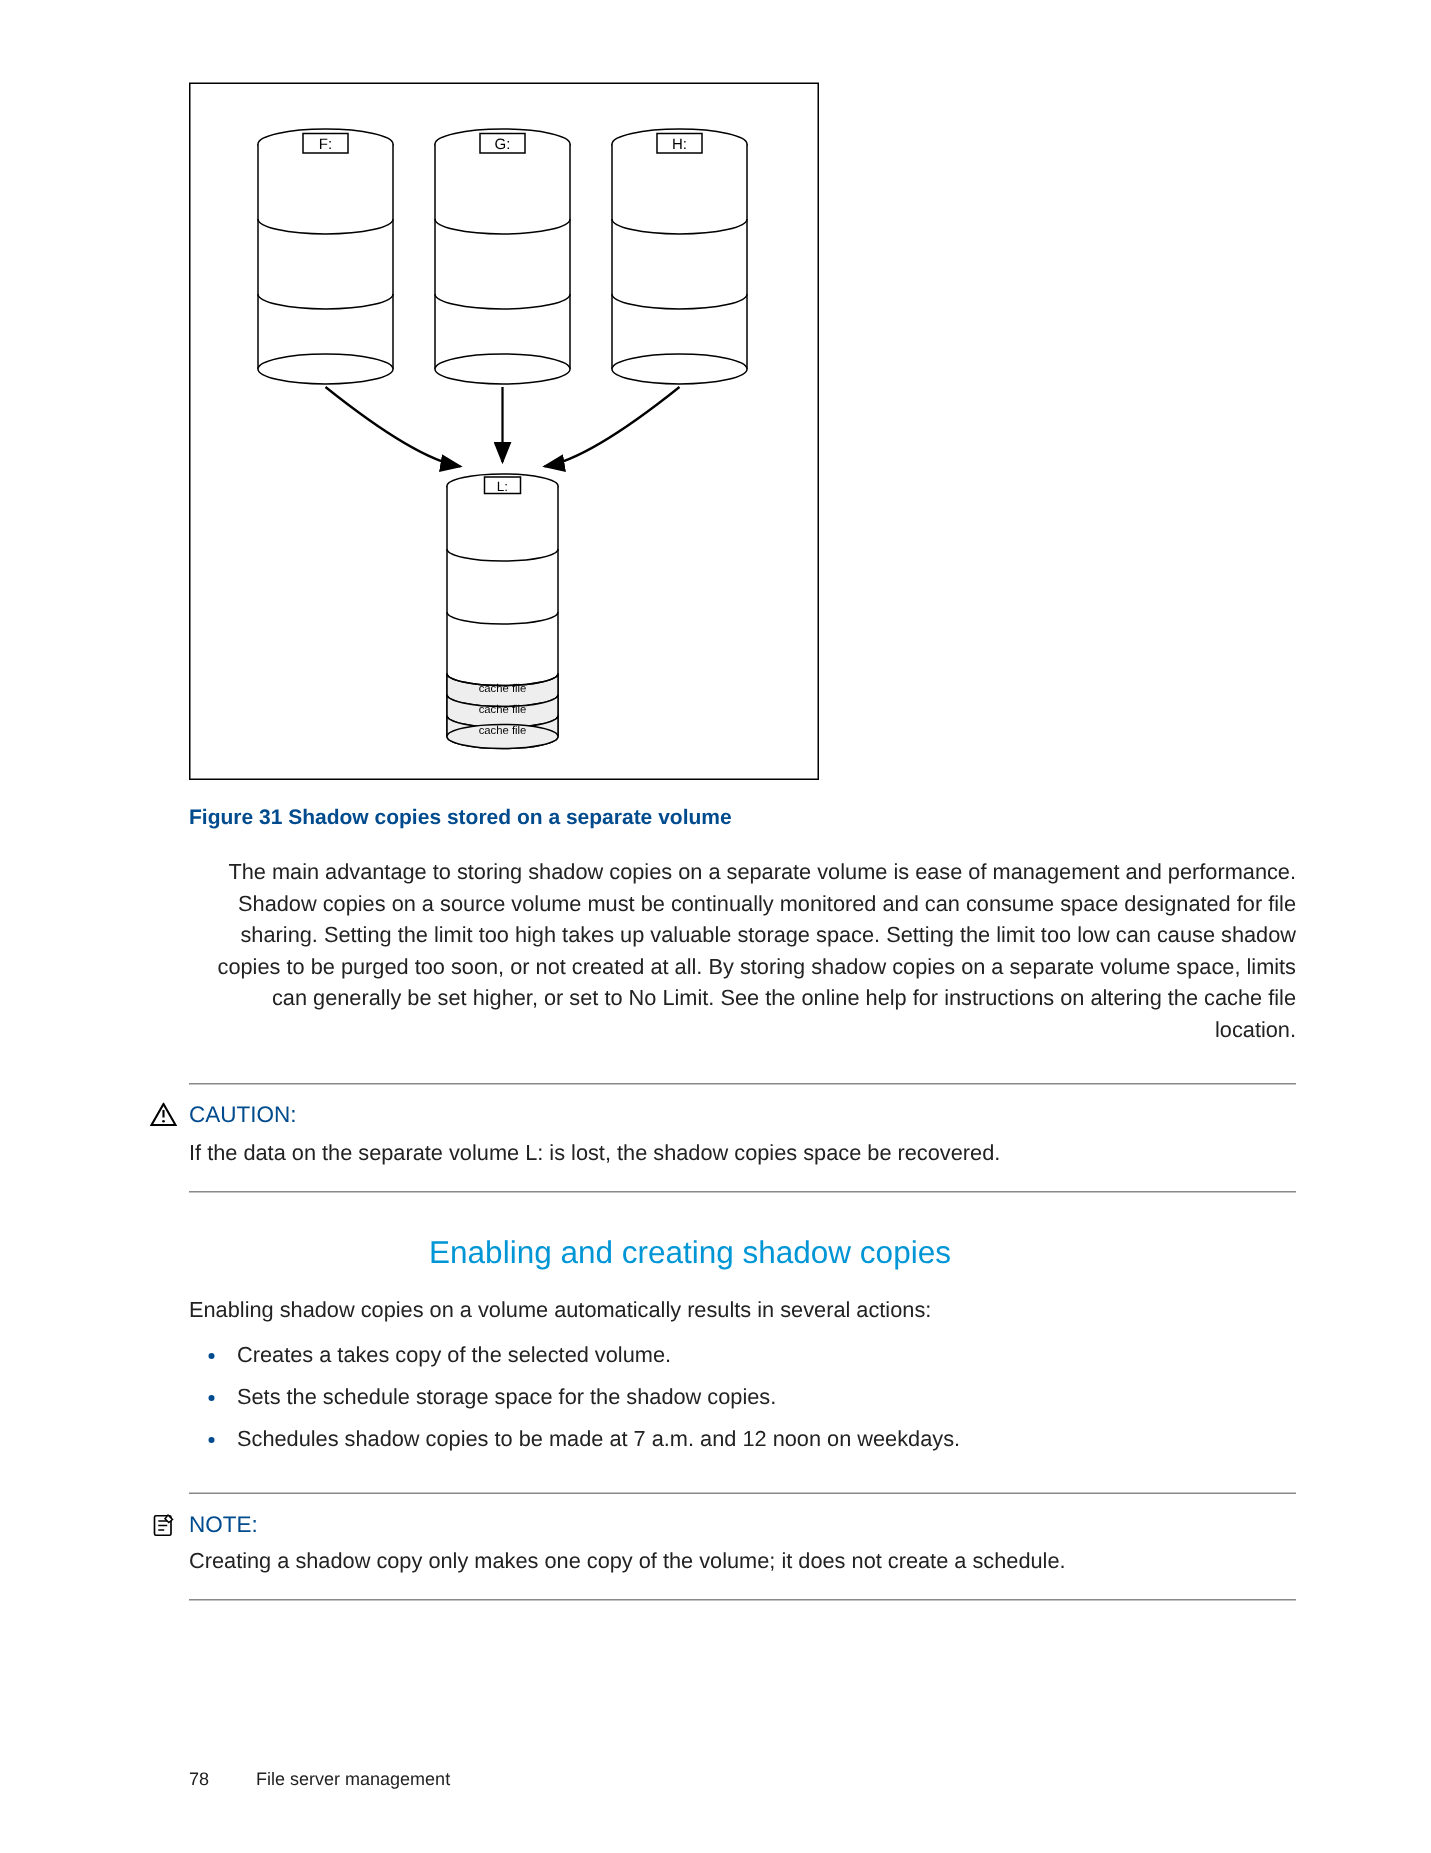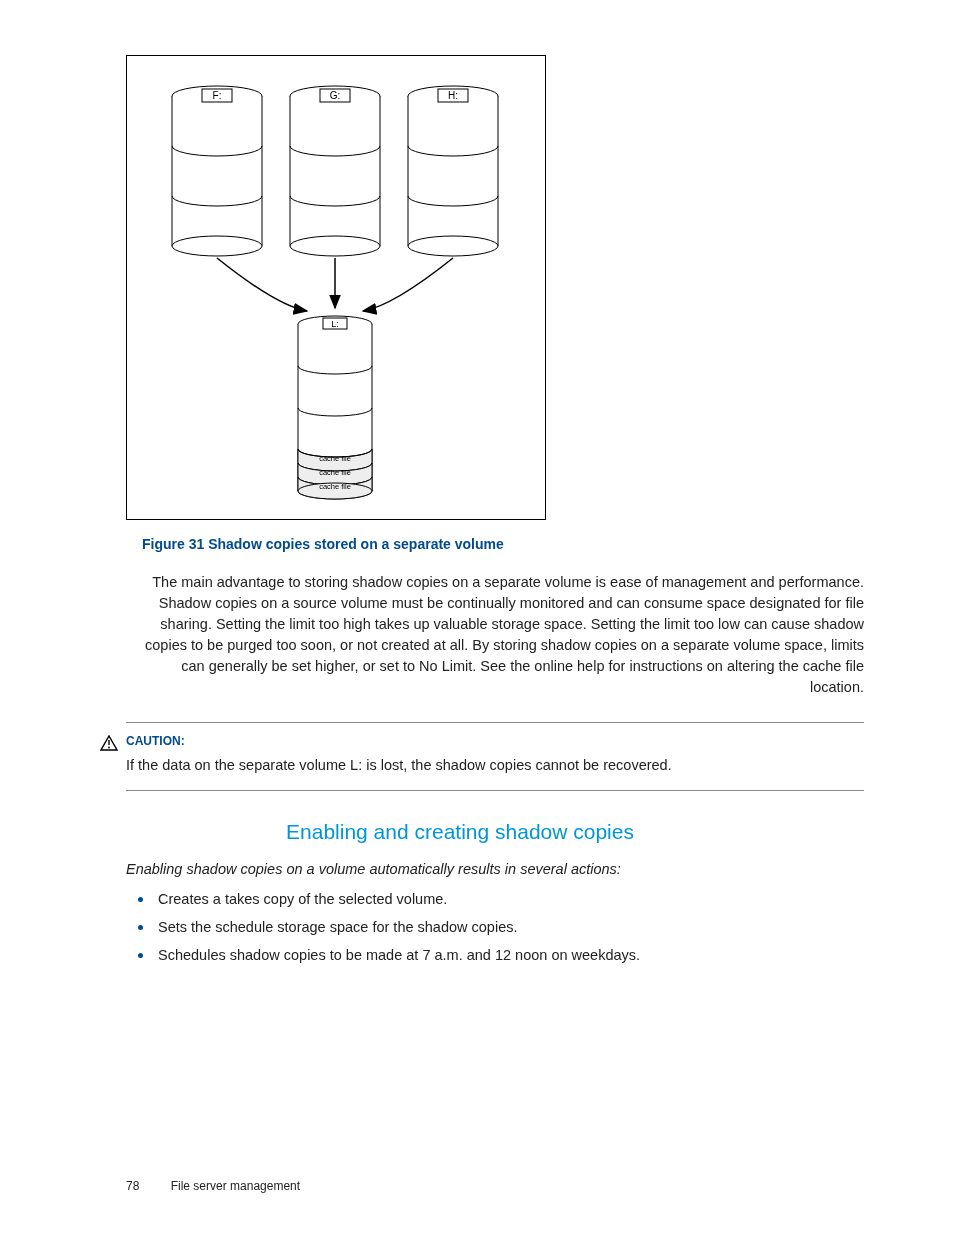--- a/index.html
+++ b/index.html
@@ -24,21 +24,21 @@
     width: 418px;
     height: 463px;
     margin-bottom: 14px;
     position: relative;
   }
   .fig-box svg { display:block; }
   .fig-caption {
     color: #004b8d;
     font-weight: bold;
     font-size: 14px;
-    margin: 10px 0 18px 16px;
+    margin: 10px 0 18px 0;
   }
   .body-para {
     margin: 0 0 12px 0;
     text-align: right;
   }
   .admon {
     border-top: 1px solid #888;
     border-bottom: 1px solid #888;
     padding: 10px 0 14px 0;
     margin: 24px 0 26px 0;
@@ -47,33 +47,32 @@
   .admon-icon {
     position: absolute;
     left: -26px;
     top: 12px;
     width: 18px;
     height: 18px;
     text-align: center;
   }
   .admon-title {
     color: #004b8d;
-    font-size: 12px;
+    font-size: 15px;
     margin-bottom: 4px;
-    font-weight: bold;
   }
   .admon-body { }
   .h2 {
     color: #0096d6;
     font-size: 21px;
     font-weight: normal;
     margin: 6px 0 12px -70px;
     text-align: center;
   }
-  .intro { margin-bottom: 8px; font-style: italic; }
+  .intro { margin-bottom: 8px; }
   ul.actions {
     margin: 4px 0 10px 0;
     padding-left: 28px;
   }
   ul.actions li {
     margin-bottom: 6px;
     padding-left: 4px;
   }
   ul.actions li::marker {
     color: #004b8d;
@@ -168,30 +167,43 @@
 
   <div class="admon">
     <div class="admon-icon">
       <svg width="18" height="16" viewBox="0 0 18 16">
         <polygon points="9,1 17,15 1,15" fill="none" stroke="#000" stroke-width="1.4"></polygon>
         <line x1="9" y1="5" x2="9" y2="10" stroke="#000" stroke-width="1.4"></line>
         <circle cx="9" cy="12.5" r="0.9" fill="#000"></circle>
       </svg>
     </div>
     <div class="admon-title">CAUTION:</div>
-    <div class="admon-body">If the data on the separate volume L: is lost, the shadow copies cannot be recovered.</div>
+    <div class="admon-body">If the data on the separate volume L: is lost, the shadow copies space be recovered.</div>
   </div>
 
   <div class="h2">Enabling and creating shadow copies</div>
   <div class="intro">Enabling shadow copies on a volume automatically results in several actions:</div>
   <ul class="actions">
     <li>Creates a takes copy of the selected volume.</li>
     <li>Sets the schedule storage space for the shadow copies.</li>
     <li>Schedules shadow copies to be made at 7 a.m. and 12 noon on weekdays.</li>
   </ul>
 
+  <div class="admon">
+    <div class="admon-icon">
+      <svg width="18" height="18" viewBox="0 0 18 18">
+        <rect x="3" y="2.5" width="11" height="13" rx="1" fill="none" stroke="#000" stroke-width="1.1"></rect>
+        <line x1="5.5" y1="6" x2="11.5" y2="6" stroke="#000" stroke-width="1"></line>
+        <line x1="5.5" y1="9" x2="11.5" y2="9" stroke="#000" stroke-width="1"></line>
+        <line x1="5.5" y1="12" x2="9.5" y2="12" stroke="#000" stroke-width="1"></line>
+        <path d="M12 2 L15 5 L12.5 7 L10 4.5 Z" fill="#fff" stroke="#000" stroke-width="1"></path>
+      </svg>
+    </div>
+    <div class="admon-title">NOTE:</div>
+    <div class="admon-body">Creating a shadow copy only makes one copy of the volume; it does not create a schedule.</div>
+  </div>
 
   <div class="footer">
     <span class="pnum">78</span>
     <span>File server management</span>
   </div>
 
 </div>
 
 </body></html>

